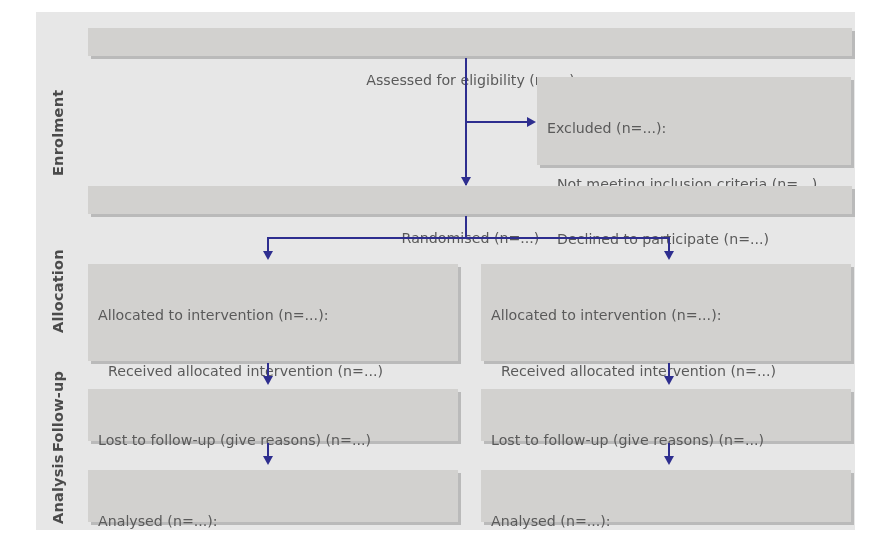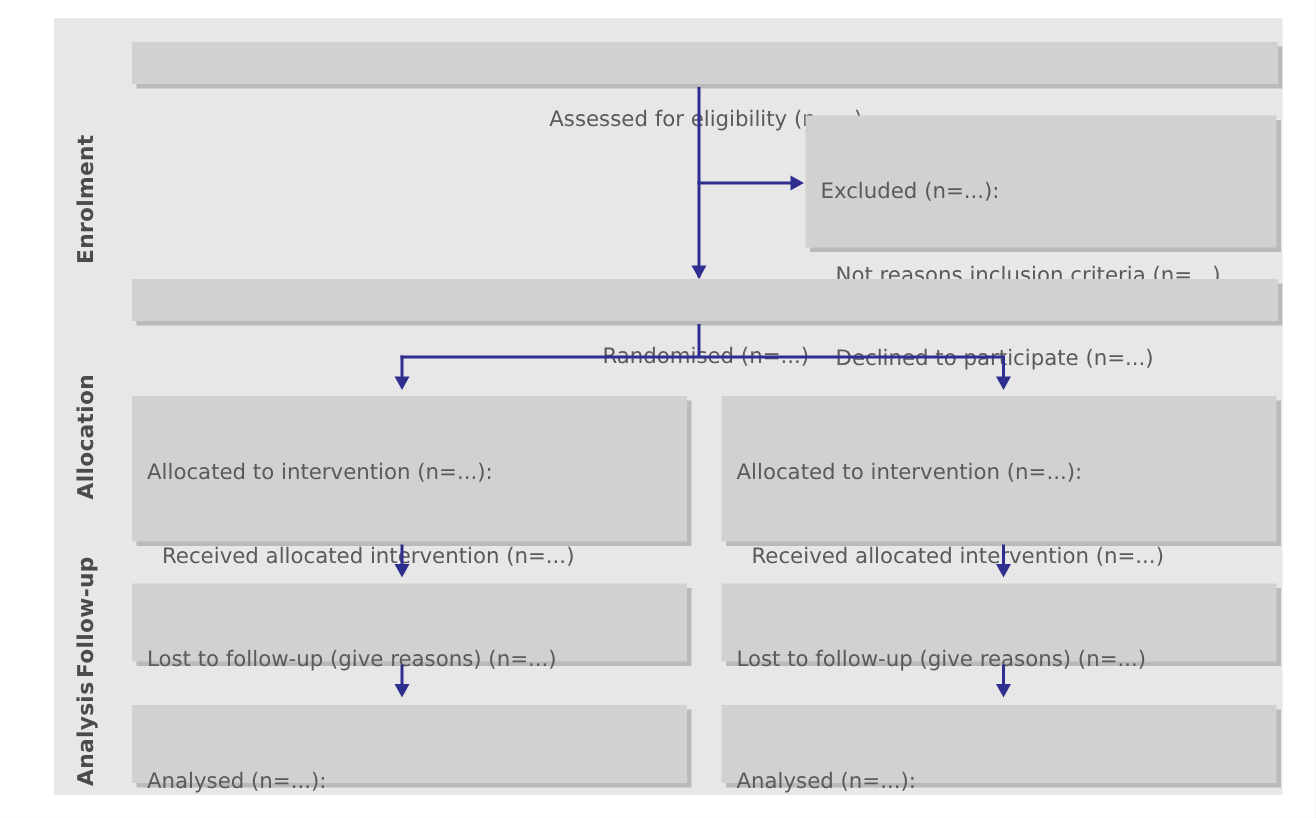--- a/index.html
+++ b/index.html
@@ -99,21 +99,21 @@
 
   <div class="vline" style="left:465px; top:58px; height:127px;"></div>
 
   <div class="arrow-down" style="left:461px; top:177px;"></div>
 
   <div class="hline" style="left:465px; top:121px; width:63px;"></div>
   <div class="arrow-right" style="left:527px; top:117px;"></div>
 
   <div class="box" style="left:537px; top:77px; width:314px; height:88px;">
     <span class="ln">Excluded (n=...):</span>
-    <span class="ln ind1">Not reasons inclusion criteria (n=...)</span>
+    <span class="ln ind1">Not meeting inclusion criteria (n=...)</span>
     <span class="ln ind1">Declined to participate (n=...)</span>
     <span class="ln ind1">Other reasons (n=...)</span>
   </div>
 
   <div class="box center" style="left:88px; top:186px; width:764px; height:28px;">
     <span class="ln">Randomised (n=...)</span>
   </div>
 
   <div class="vline" style="left:465px; top:216px; height:22px;"></div>
   <div class="hline" style="left:267px; top:237px; width:403px;"></div>

